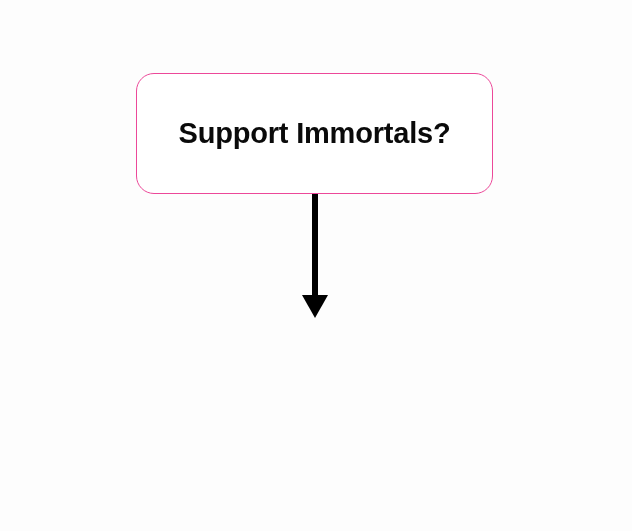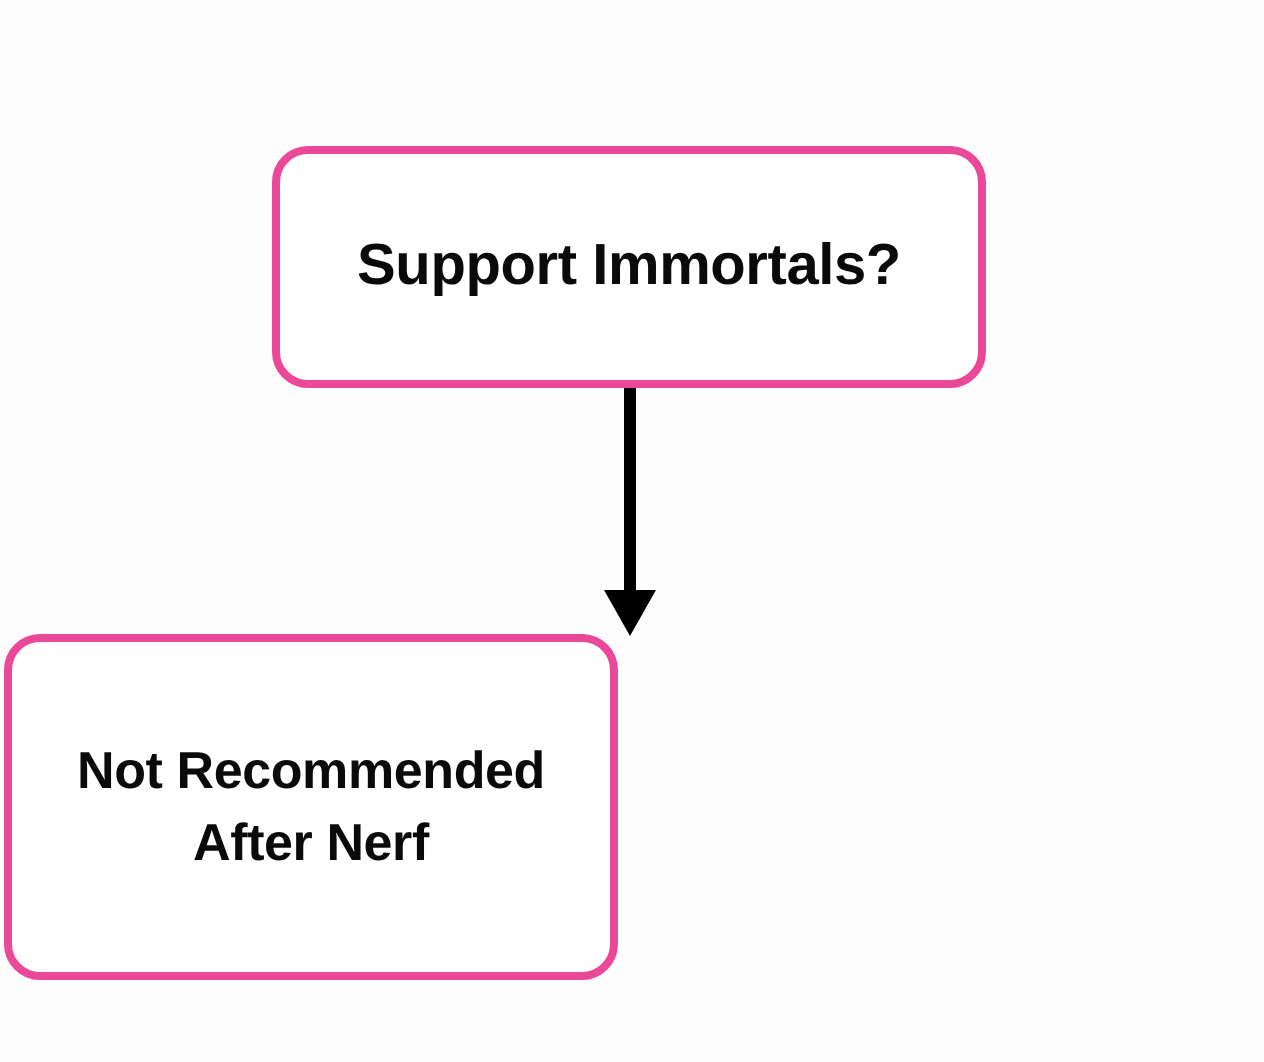--- a/index.html
+++ b/index.html
@@ -16,21 +16,21 @@
   #diagram-canvas {
     position: relative;
     width: 632px;
     height: 531px;
     background: #fdfdfd;
   }
   .node {
     position: absolute;
     box-sizing: border-box;
     background: #ffffff;
-    border: 4px solid #ec4899;
+    border: 1px solid #ec4899;
     border-radius: 18px;
     display: flex;
     align-items: center;
     justify-content: center;
     text-align: center;
   }
   .node-label {
     font-weight: bold;
     color: #0a0a0a;
     letter-spacing: -0.2px;
@@ -85,19 +85,15 @@
     <g>
       <line x1="315" y1="193" x2="315" y2="299" stroke="#000000" stroke-width="6"></line>
       <polygon points="315,318 302,295 328,295" fill="#000000"></polygon>
     </g>
   </svg>
 
   <div class="node" id="node-root">
     <span class="node-label">Support Immortals?</span>
   </div>
 
-  <div class="node" id="node-left">
-    <span class="node-label">Not Recommended
-After Nerf</span>
-  </div>
 
 
 </div>
 
 </body></html>

